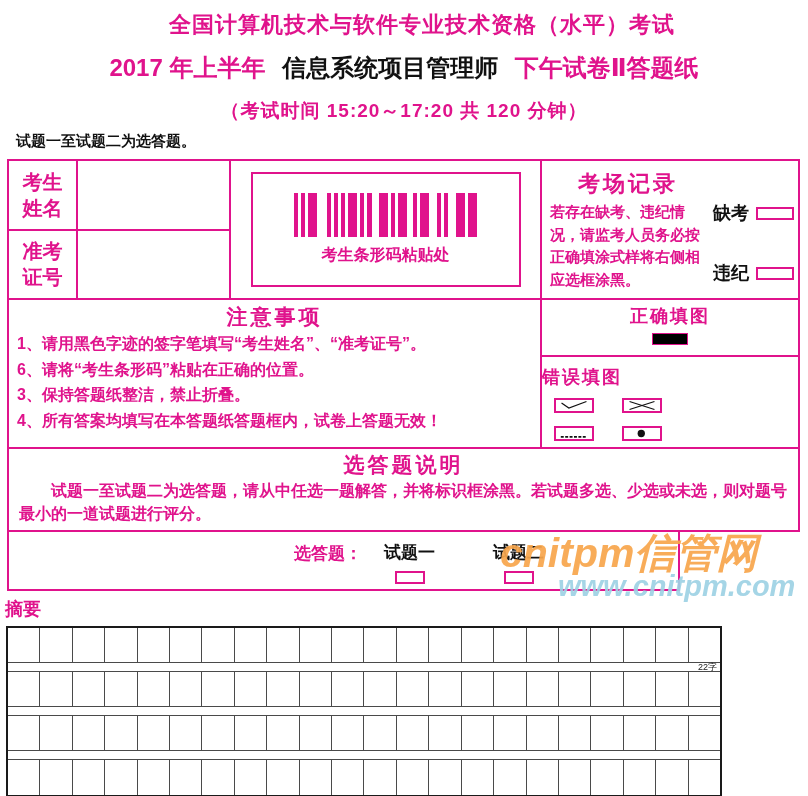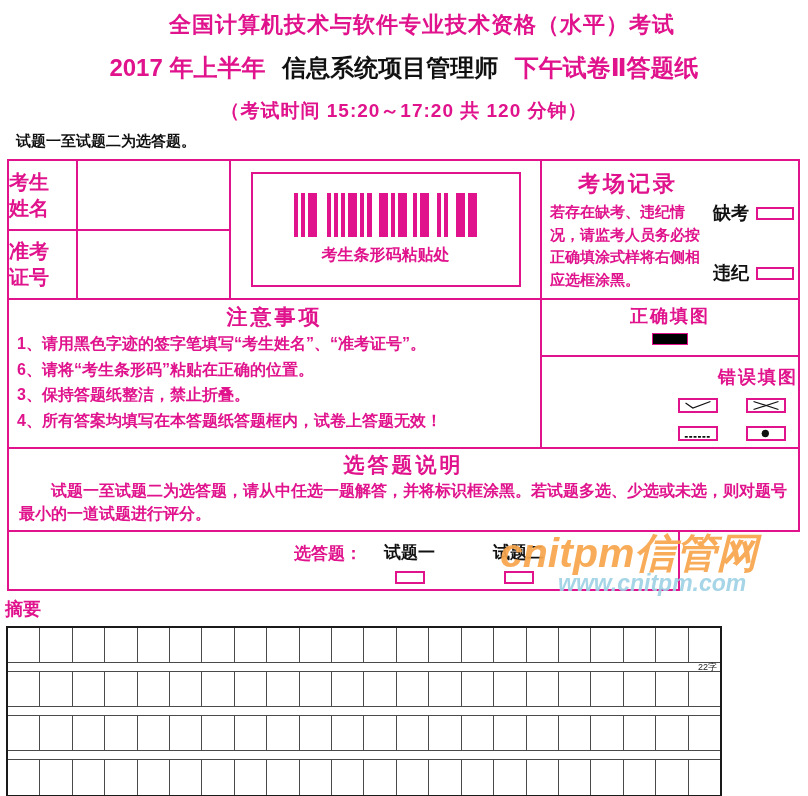--- a/index.html
+++ b/index.html
@@ -27,21 +27,21 @@
     font-size:19px;font-weight:bold;color:var(--magenta);letter-spacing:1px;}
   .headnote{position:absolute;top:132px;left:16px;font-size:15px;font-weight:bold;color:#111;}
   
   .pbox{position:absolute;border:2px solid var(--magenta);}
   
   #boxA{left:7px;top:159px;width:535px;height:141px;display:flex;}
   .id-left{width:222px;border-right:2px solid var(--magenta);display:flex;flex-direction:column;}
   .id-row{flex:1;display:flex;}
   .id-row.first{border-bottom:2px solid var(--magenta);}
   .id-label{width:69px;border-right:2px solid var(--magenta);display:flex;flex-direction:column;
-    align-items:flex-start;justify-content:center;font-size:20px;font-weight:bold;
+    align-items:center;justify-content:center;font-size:20px;font-weight:bold;
     color:var(--magenta);line-height:1.3;}
   .id-value{flex:1;}
   .bc-wrap{flex:1;display:flex;align-items:center;justify-content:center;}
   .bc-box{width:270px;height:115px;border:2px solid var(--magenta);
     display:flex;flex-direction:column;align-items:center;justify-content:center;}
   .bars{height:44px;display:flex;align-items:stretch;}
   .bars .bar{background:var(--magenta);height:100%;}
   .bc-cap{font-size:16px;color:var(--magenta);margin-top:8px;font-weight:bold;}
   
   #boxB{left:540px;top:159px;width:260px;height:290px;display:flex;flex-direction:column;}
@@ -50,21 +50,21 @@
   .secB1 .body{width:152px;font-size:15px;line-height:1.5;color:var(--magenta);font-weight:bold;}
   .flag{position:absolute;display:flex;align-items:center;gap:7px;}
   .flag .lbl{font-size:18px;font-weight:bold;color:#111;}
   .flag .chk{width:38px;height:13px;border:2px solid var(--magenta);background:#fff;}
   #flag-absent{top:40px;right:4px;margin-left:40px;}
   #flag-violation{top:100px;right:4px;}
   .secB2{height:57px;border-bottom:2px solid var(--magenta);text-align:center;padding-top:4px;}
   .secB2 h3,.secB3 h3{font-size:18px;font-weight:bold;color:var(--magenta);letter-spacing:2px;}
   .fill-correct{width:36px;height:12px;background:#000;border:1px solid var(--magenta);
     display:inline-block;margin-top:5px;}
-  .secB3{flex:1;text-align:right;padding-top:8px;}
+  .secB3{flex:1;text-align:left;padding-top:8px;}
   .wrongrow{margin-top:9px;}
   .wrong{width:40px;height:15px;border:2px solid var(--magenta);display:inline-block;
     margin:0 12px;background:#fff;}
   .wrong svg{display:block;width:100%;height:100%;}
   
   #boxC{left:7px;top:298px;width:535px;height:151px;padding:3px 8px 0 8px;}
   #boxC h2{text-align:center;font-size:21px;font-weight:bold;color:var(--magenta);letter-spacing:3px;}
   #boxC .item{font-size:16px;color:var(--magenta);font-weight:bold;line-height:1.6;}
   
   #boxD{left:7px;top:447px;width:793px;height:85px;padding:2px 10px 0 10px;}
@@ -76,21 +76,21 @@
   #boxE .sel-label{font-size:17px;font-weight:bold;color:var(--magenta);margin-top:1px;}
   .qstack{display:flex;flex-direction:column;align-items:center;gap:7px;}
   #q1stack{margin-left:22px;}
   #q2stack{margin-left:58px;}
   .qstack .qlbl{font-size:17px;font-weight:bold;color:#111;}
   .qstack .chk{width:30px;height:13px;border:2px solid var(--magenta);background:#fff;}
   
   .watermark{position:absolute;left:500px;top:532px;z-index:6;pointer-events:none;
     font-style:italic;font-weight:bold;opacity:0.92;white-space:nowrap;}
   .watermark .w1{font-size:41px;line-height:1.05;color:var(--wm-orange);}
-  .watermark .w2{font-size:23px;color:var(--wm-blue);margin:-5px 0 0 58px;}
+  .watermark .w2{font-size:29px;color:var(--wm-blue);margin:-5px 0 0 58px;}
   
   .summary-label{position:absolute;left:5px;top:597px;font-size:18px;font-weight:bold;color:var(--magenta);text-align:center;}
   #grid{position:absolute;left:6px;top:626px;width:716px;border:2px solid var(--grid-border);background:#fff;}
   .grow{display:flex;height:35px;border-bottom:1px solid var(--grid-line);}
   .grow:last-child{border-bottom:none;}
   .gcell{flex:1;border-right:1px solid var(--grid-line);}
   .gcell:last-child{border-right:none;}
   .ggap{height:9px;border-bottom:1px solid var(--grid-line);font-size:9px;line-height:9px;
     text-align:right;padding-right:3px;color:#222;}
 </style>

